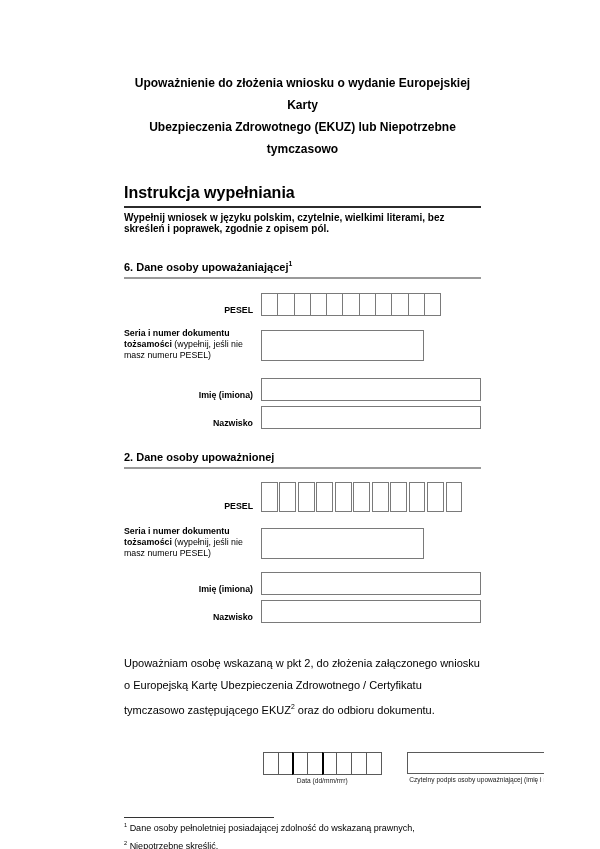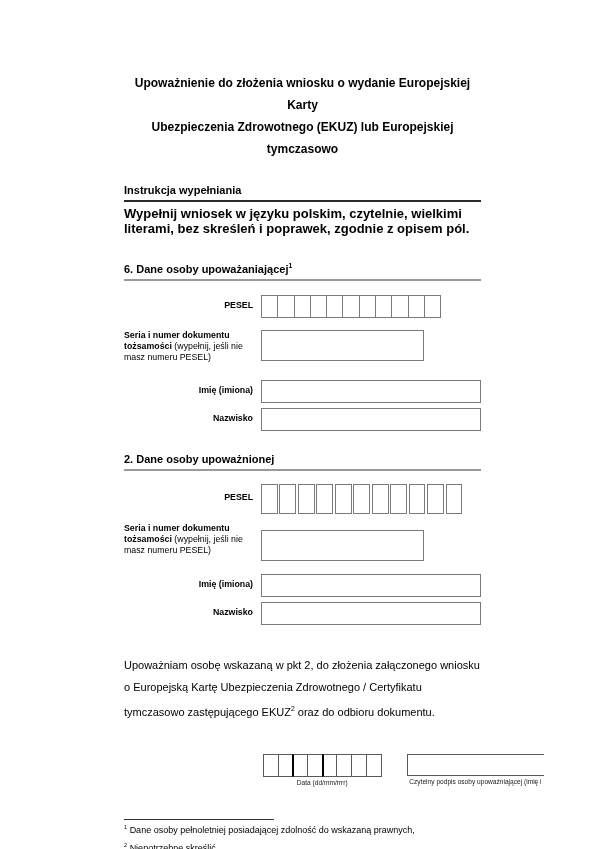--- a/index.html
+++ b/index.html
@@ -3,29 +3,29 @@
 <meta charset="utf-8">
 <style>
   * { margin:0; padding:0; box-sizing:border-box; }
   html,body { background:#ffffff; }
   .page {
     width:488px; height:849px; margin:0 auto; background:#fff;
     font-family:"Liberation Sans", sans-serif; color:#000;
     padding:60px 63px 0 68px; position:relative; overflow:hidden;
   }
   .title { text-align:center; font-weight:bold; font-size:12px; line-height:22px; margin-top:12px; }
-  .instr-head { font-size:11px; font-weight:bold; margin-top:24px; }
+  .instr-head { font-size:16px; font-weight:bold; margin-top:24px; }
   .rule-dark { border:0; border-top:2px solid #2b2b2b; margin-top:4px; }
-  .instr-text { font-size:13px; font-weight:bold; padding:4px 0 2px; }
+  .instr-text { font-size:10px; font-weight:bold; padding:4px 0 2px; }
   .sec-head { font-size:11px; font-weight:bold; }
   .sec-head-1 { margin-top:24px; }
   .sec-head-2 { margin-top:22px; }
   .rule-gray { border:0; border-top:2px solid #9a9a9a; margin-top:4px; }
   .sup { font-size:62%; vertical-align:super; }
-  .row { display:flex; align-items:flex-start; }
+  .row { display:flex; align-items:flex-end; }
   .lbl { width:137px; flex-shrink:0; text-align:right; padding-right:8px; font-size:8.8px; font-weight:bold; line-height:11px; }
   .lbl-left { text-align:left; padding-right:6px; }
   .lbl .normal { font-weight:normal; }
   .cells { display:flex; }
   .cells-joined .cell { width:17.3px; height:23px; border:1px solid #7a7a7a; margin-left:-1px; background:#fff; }
   .cells-joined .cell:first-child { margin-left:0; }
   .cells-sep .cell { width:16.6px; height:30px; border:1px solid #7a7a7a; margin-right:1.9px; background:#fff; }
   .box { border:1px solid #7a7a7a; background:#fff; }
   .box-doc { width:163px; height:31px; }
   .box-wide { flex:1; height:23px; }
@@ -50,21 +50,21 @@
   .footnote { font-size:9px; line-height:15px; }
   .footnote:first-of-type { margin-top:5px; }
 </style>
 </head>
 <body>
 
 <div class="page">
 
   <div class="title">
     <div>Upoważnienie do złożenia wniosku o wydanie Europejskiej Karty</div>
-    <div>Ubezpieczenia Zdrowotnego (EKUZ) lub Europejskiej tymczasowo</div>
+    <div>Ubezpieczenia Zdrowotnego (EKUZ) lub Niepotrzebne tymczasowo</div>
   </div>
 
   <div class="instr-head">Instrukcja wypełniania</div>
   <hr class="rule-dark">
   <div class="instr-text">Wypełnij wniosek w języku polskim, czytelnie, wielkimi literami, bez skreśleń i poprawek, zgodnie z opisem pól.</div>
 
   <div class="sec-head sec-head-1"><span>6. Dane osoby upoważaniającej</span><span class="sup">1</span></div>
   <hr class="rule-gray">
 
   <div class="row row-pesel1">

